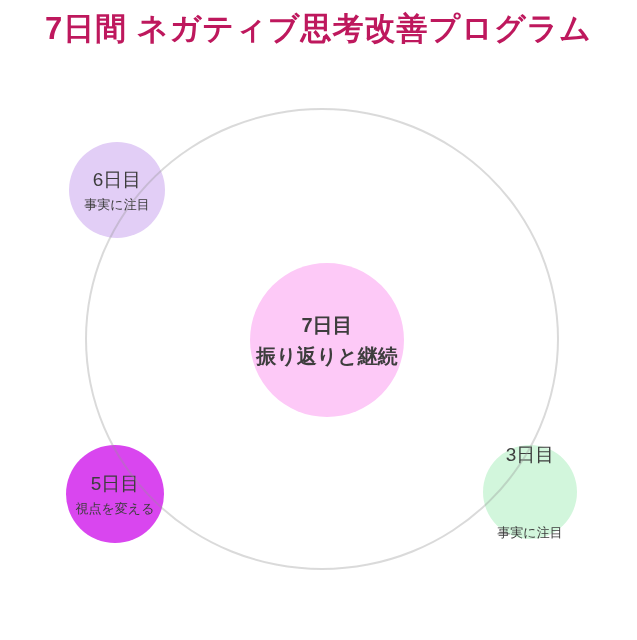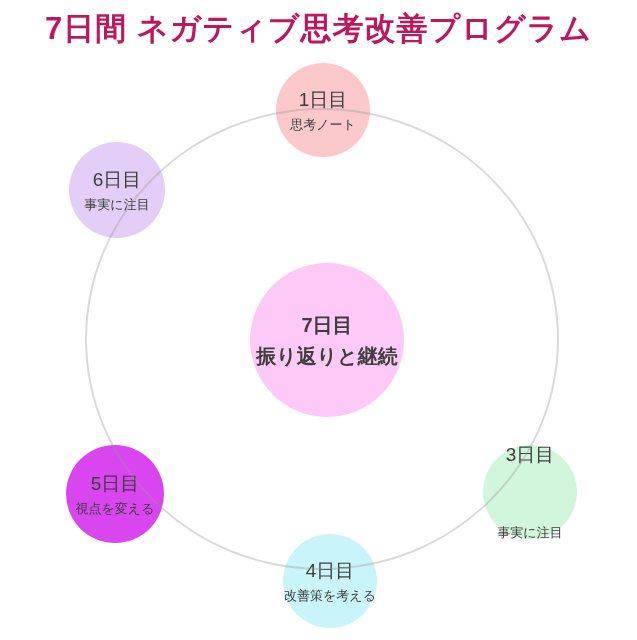--- a/index.html
+++ b/index.html
@@ -72,35 +72,27 @@
     pointer-events: none;
   }
 </style>
 </head>
 <body>
 
 <div class="canvas" style="color: rgb(61, 61, 61); background-color: rgb(255, 255, 255);">
 
   <h1 class="title" style="color: #be185d;">7日間 ネガティブ思考改善プログラム</h1>
 
-  <div class="circle day-1" style="background-color: rgb(251, 201, 201);">
-    <div class="day">1日目</div>
-    <div class="task">思考ノート</div>
-  </div>
 
 
   <div class="circle day-3" style="background-color: rgb(210, 246, 220); justify-content: space-between;">
     <div class="day">3日目</div>
     <div class="task">事実に注目</div>
   </div>
 
-  <div class="circle day-4" style="background-color: rgb(201, 244, 249);">
-    <div class="day">4日目</div>
-    <div class="task">改善策を考える</div>
-  </div>
 
   <div class="circle day-5" style="background-color: #d946ef;">
     <div class="day">5日目</div>
     <div class="task">視点を変える</div>
   </div>
 
   <div class="circle day-6" style="background-color: rgb(226, 206, 246);">
     <div class="day">6日目</div>
     <div class="task">事実に注目</div>
   </div>

